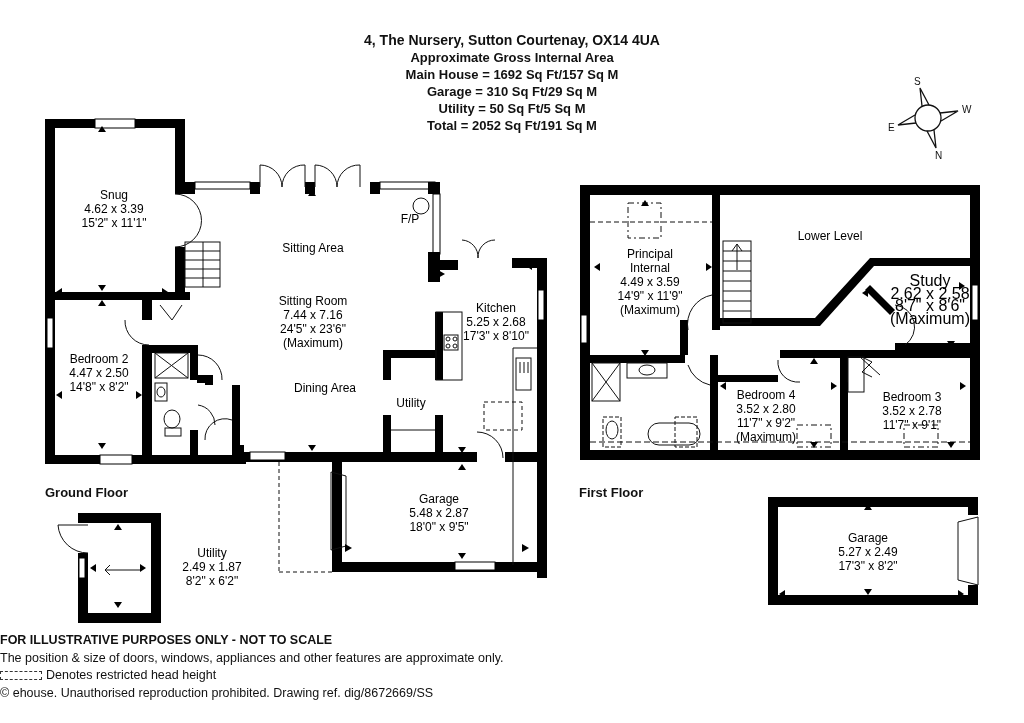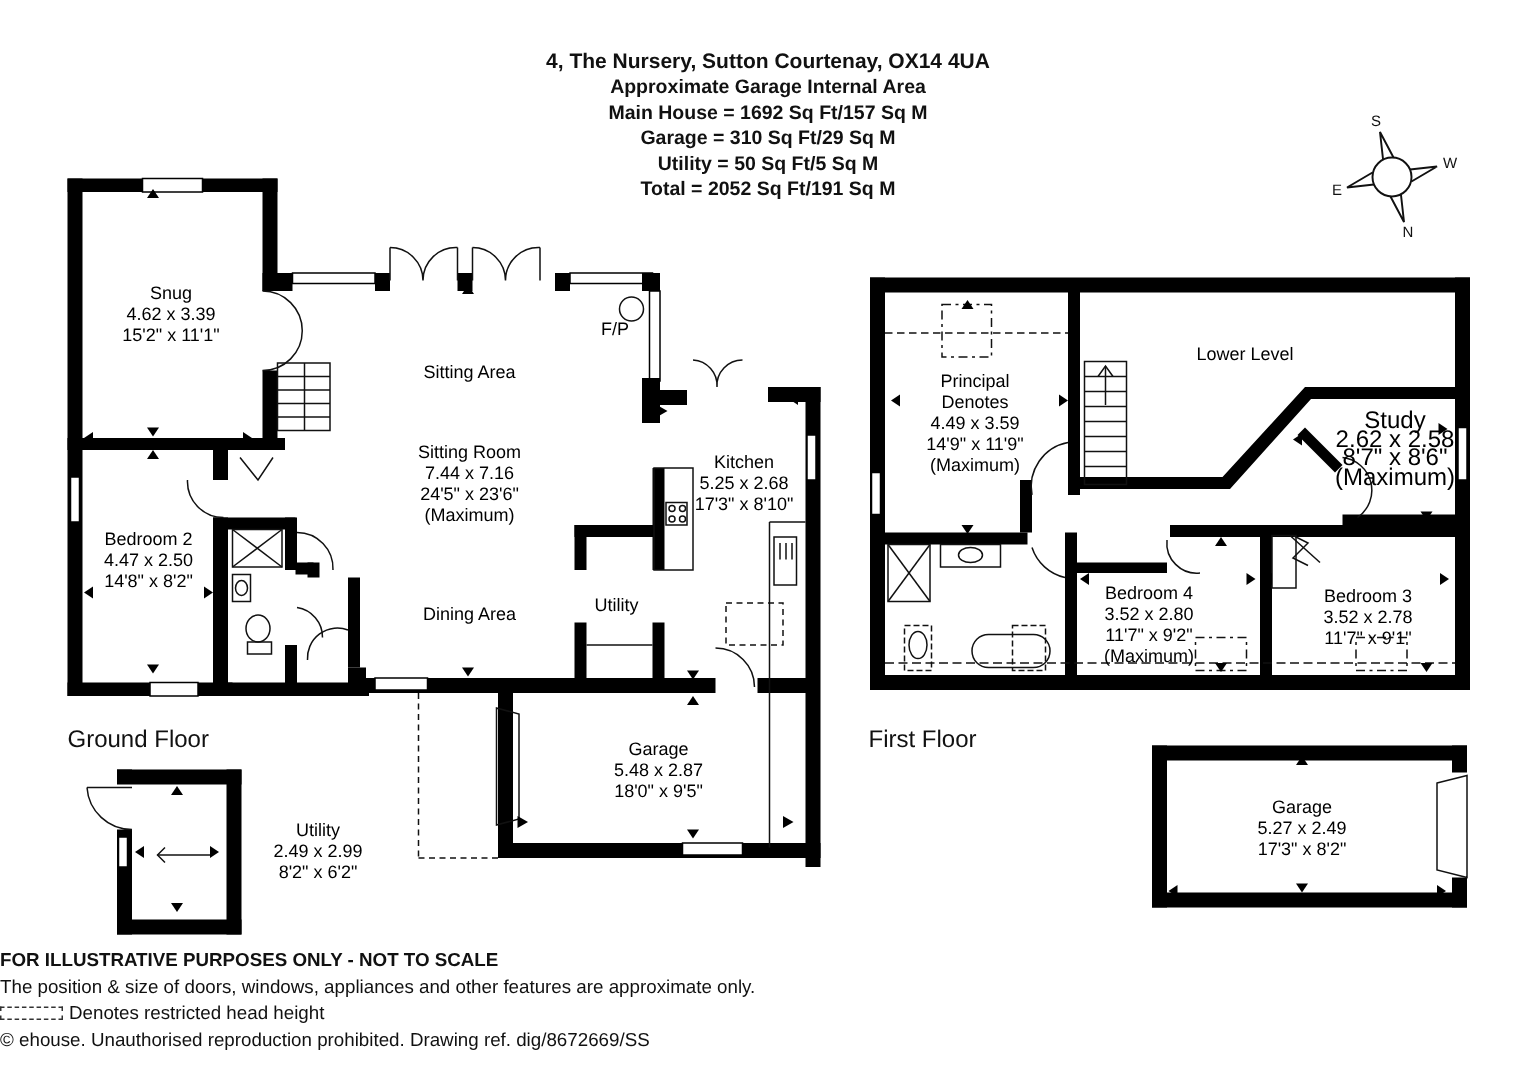--- a/index.html
+++ b/index.html
@@ -3,32 +3,32 @@
 <meta charset="utf-8">
 <style>
   html, body { margin:0; padding:0; background:#fff; }
   body { width:1024px; height:723px; position:relative; overflow:hidden; font-family:"Liberation Sans", sans-serif; color:#111; }
   .header { position:absolute; left:0; top:20px; width:1024px; text-align:center; font-weight:bold;margin-top:12px; }
   .header div { font-size:13px; line-height:17px; }
   .header .addr { font-size:14px; }
   svg.plan { position:absolute; left:0; top:0; }
   .lbl { position:absolute; text-align:center; font-size:12px; line-height:14px; color:#000000; white-space:nowrap; transform:translateX(-50%); }
   .lbl.sm { font-size:16px; line-height:12.5px; }
-  .floor-title { position:absolute; font-weight:normal; font-size:16px; }
+  .floor-title { position:absolute; font-weight:bold; font-size:13px; }
   .footer { position:absolute; left:0; top:632px; width:1024px; text-align:left; font-size:12.5px; line-height:17.5px; }
   .footer .b { font-weight:bold; }
   .compass-lbl { position:absolute; font-size:10px; }
   .dash-box { display:inline-block; width:40px; height:7px; border:1px dashed #333; border-bottom-style:dashed; vertical-align:middle; margin-right:4px; }
 </style>
 </head>
 <body>
 
 <div class="header">
   <div class="addr">4, The Nursery, Sutton Courtenay, OX14 4UA</div>
-  <div>Approximate Garage Internal Area</div>
+  <div>Approximate Gross Internal Area</div>
   <div>Main House = 1692 Sq Ft/157 Sq M</div>
   <div>Garage = 310 Sq Ft/29 Sq M</div>
   <div>Utility = 50 Sq Ft/5 Sq M</div>
   <div>Total = 2052 Sq Ft/191 Sq M</div>
 </div>
 
 <svg class="plan" width="1024" height="723" viewBox="0 0 1024 723">
   <g fill="#000" stroke="none">
 
     <rect x="45" y="119" width="140" height="9"></rect>
@@ -288,42 +288,42 @@
   <div>14'8" x 8'2"</div>
 </div>
 <div class="lbl" style="left:313px;top:241px;">Sitting Area</div>
 <div class="lbl" style="left:410px;top:212px;">F/P</div>
 <div class="lbl" style="left:313px;top:294px;">
   <div>Sitting Room</div>
   <div>7.44 x 7.16</div>
   <div>24'5" x 23'6"</div>
   <div>(Maximum)</div>
 </div>
-<div class="lbl" style="left:313px;top:381px;margin-top:21px;">Dining Area</div>
+<div class="lbl" style="left:325px;top:381px;">Dining Area</div>
 <div class="lbl" style="left:496px;top:301px;">
   <div>Kitchen</div>
   <div>5.25 x 2.68</div>
   <div>17'3" x 8'10"</div>
 </div>
 <div class="lbl" style="left:411px;top:396px;">Utility</div>
 <div class="lbl" style="left:439px;top:492px;">
   <div>Garage</div>
   <div>5.48 x 2.87</div>
   <div>18'0" x 9'5"</div>
 </div>
 <div class="lbl" style="left:212px;top:546px;">
   <div>Utility</div>
-  <div>2.49 x 2.99</div>
+  <div>2.49 x 1.87</div>
   <div>8'2" x 6'2"</div>
 </div>
 <div class="floor-title" style="left:45px;top:485px;">Ground Floor</div>
 
 <div class="lbl" style="left:650px;top:247px;">
   <div>Principal</div>
-  <div>Denotes</div>
+  <div>Internal</div>
   <div>4.49 x 3.59</div>
   <div>14'9" x 11'9"</div>
   <div>(Maximum)</div>
 </div>
 <div class="lbl" style="left:830px;top:229px;">Lower Level</div>
 <div class="lbl sm" style="left:930px;top:275px;">
   <div>Study</div>
   <div>2.62 x 2.58</div>
   <div>8'7" x 8'6"</div>
   <div>(Maximum)</div>

